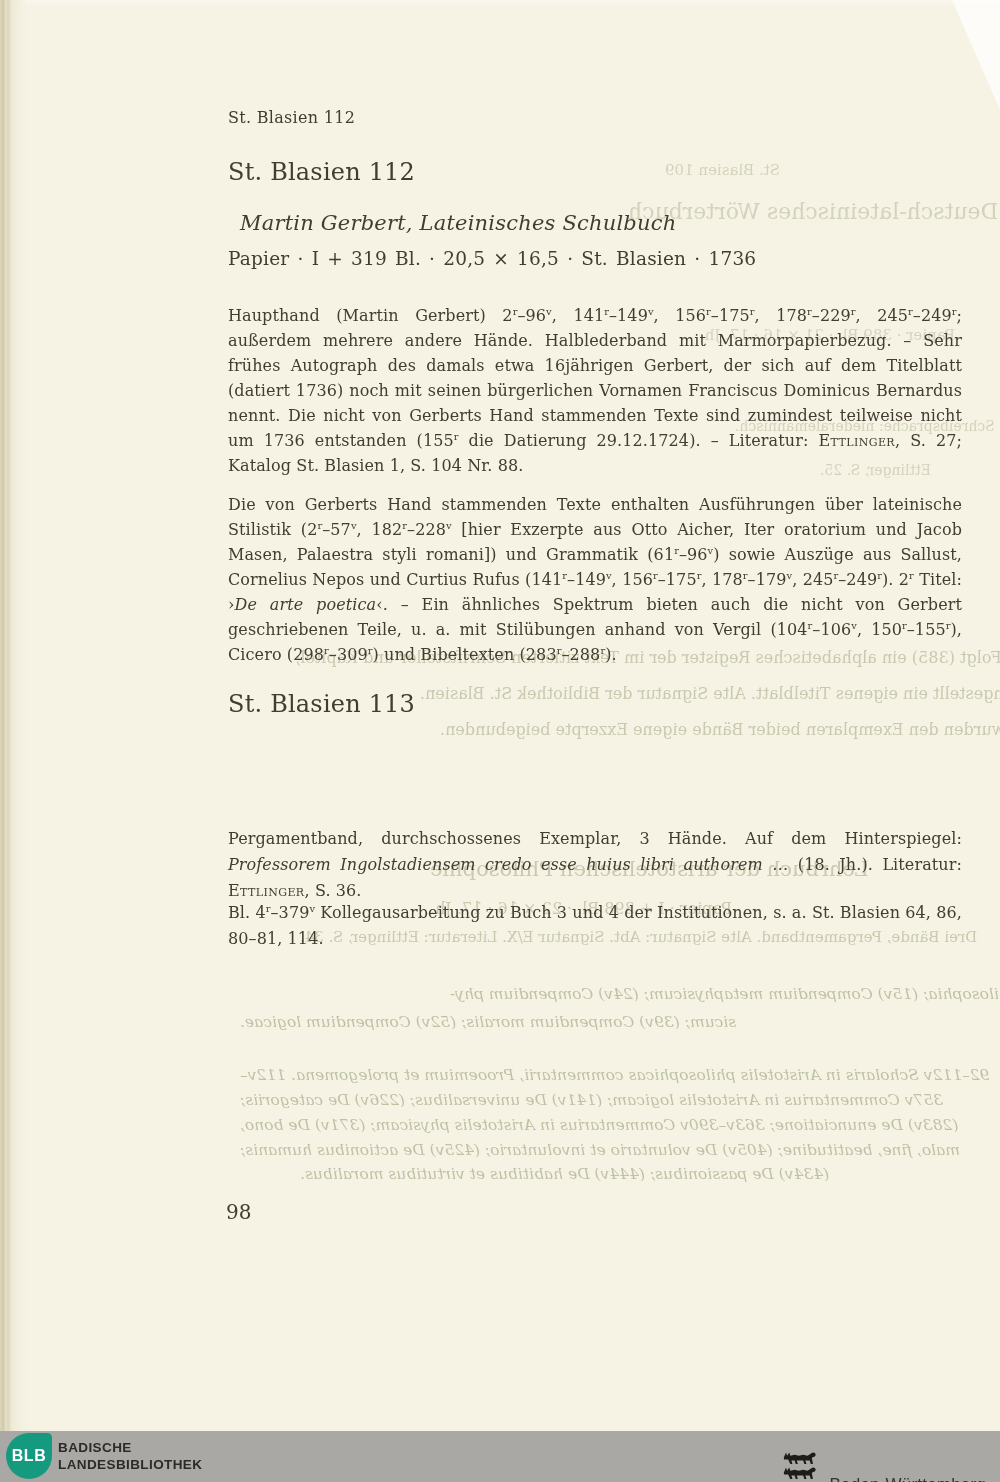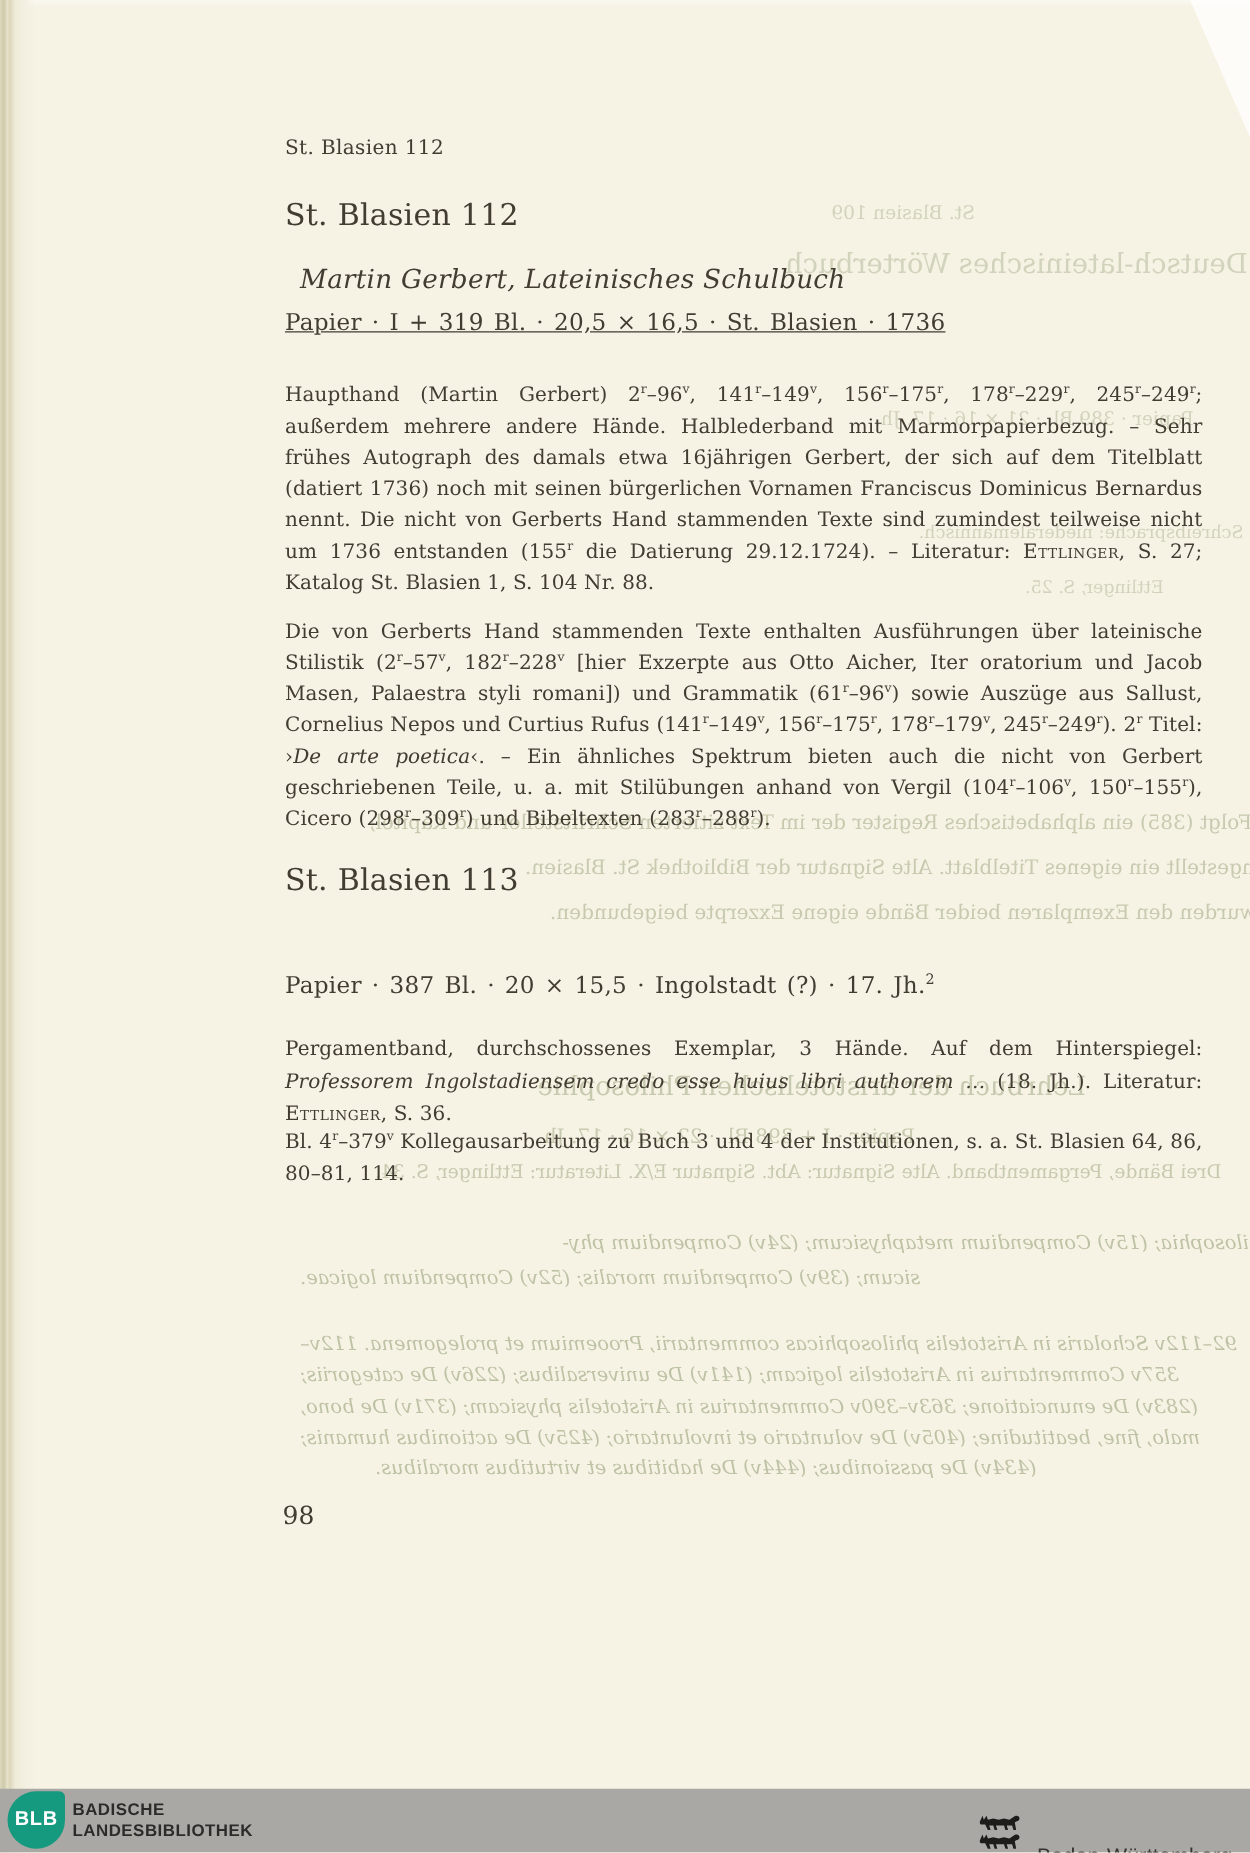--- a/index.html
+++ b/index.html
@@ -19,21 +19,21 @@
     border-left:48px solid transparent;
   }
   
   .col{position:absolute;left:228px;width:734px;}
   .running-head{top:108px;font-size:16px;letter-spacing:.3px;}
   .shelfmark{font-size:24px;letter-spacing:.2px;font-weight:normal;margin:0;}
   .e1-shelf{top:158px;}
   .title{font-size:21px;letter-spacing:.2px;font-weight:normal;margin:12px;font-style:italic;}
   .e1-title{top:199px;}
   .material{font-size:18.5px;letter-spacing:.2px;word-spacing:2px;white-space:nowrap;}
-  .e1-material{top:248px;text-decoration:underline;}
+  .e1-material{top:248px;}
   .body-par{font-size:16px;line-height:25px;text-align:justify;letter-spacing:.1px;}
   .e1-desc{top:287px;}
   .e1-note{top:452px;margin-top:40px;}
   .e2-shelf{top:690px;}
   .e2-title{top:731px;}
   .e2-material{top:778px;}
   .e2-desc{top:810px;line-height:26px;}
   .e2-note{top:884px;line-height:26px;}
   .page-number{position:absolute;left:226px;top:1200px;font-size:20px;}
   sup{font-size:62%;line-height:0;vertical-align:super;letter-spacing:0;}
@@ -119,21 +119,20 @@
 
   <div class="col running-head">St. Blasien 112</div>
 
   <h2 class="col shelfmark e1-shelf">St. Blasien 112</h2>
   <h1 class="col title e1-title">Martin Gerbert, Lateinisches Schulbuch</h1>
   <div class="col material e1-material">Papier · I + 319 Bl. · 20,5 × 16,5 · St. Blasien · 1736</div>
   <p class="col body-par e1-desc">Haupthand (Martin Gerbert) 2<sup>r</sup>–96<sup>v</sup>, 141<sup>r</sup>–149<sup>v</sup>, 156<sup>r</sup>–175<sup>r</sup>, 178<sup>r</sup>–229<sup>r</sup>, 245<sup>r</sup>–249<sup>r</sup>; außerdem mehrere andere Hände. Halblederband mit Marmorpapierbezug. – Sehr frühes Autograph des damals etwa 16jährigen Gerbert, der sich auf dem Titelblatt (datiert 1736) noch mit seinen bürgerlichen Vornamen Franciscus Dominicus Bernardus nennt. Die nicht von Gerberts Hand stammenden Texte sind zumindest teilweise nicht um 1736 entstanden (155<sup>r</sup> die Datierung 29.12.1724). – Literatur: <span class="sc">Ettlinger</span>, S. 27; Katalog St. Blasien 1, S. 104 Nr. 88.</p>
   <p class="col body-par e1-note">Die von Gerberts Hand stammenden Texte enthalten Ausführungen über lateinische Stilistik (2<sup>r</sup>–57<sup>v</sup>, 182<sup>r</sup>–228<sup>v</sup> [hier Exzerpte aus Otto Aicher, Iter oratorium und Jacob Masen, Palaestra styli romani]) und Grammatik (61<sup>r</sup>–96<sup>v</sup>) sowie Auszüge aus Sallust, Cornelius Nepos und Curtius Rufus (141<sup>r</sup>–149<sup>v</sup>, 156<sup>r</sup>–175<sup>r</sup>, 178<sup>r</sup>–179<sup>v</sup>, 245<sup>r</sup>–249<sup>r</sup>). 2<sup>r</sup> Titel: ›<i>De arte poetica</i>‹. – Ein ähnliches Spektrum bieten auch die nicht von Gerbert geschriebenen Teile, u. a. mit Stilübungen anhand von Vergil (104<sup>r</sup>–106<sup>v</sup>, 150<sup>r</sup>–155<sup>r</sup>), Cicero (298<sup>r</sup>–309<sup>r</sup>) und Bibeltexten (283<sup>r</sup>–288<sup>r</sup>).</p>
 
   <h2 class="col shelfmark e2-shelf">St. Blasien 113</h2>
-  <div class="col material e2-material">Papier · 387 Bl. · 20 × 15,5 · Ingolstadt (?) · 17. Jh.<sup>2</sup></div>
   <p class="col body-par e2-desc">Pergamentband, durchschossenes Exemplar, 3 Hände. Auf dem Hinterspiegel: <i>Professorem Ingolstadiensem credo esse huius libri authorem …</i> (18. Jh.). Literatur: <span class="sc">Ettlinger</span>, S. 36.</p>
   <p class="col body-par e2-note">Bl. 4<sup>r</sup>–379<sup>v</sup> Kollegausarbeitung zu Buch 3 und 4 der Institutionen, s. a. St. Blasien 64, 86, 80–81, 114.</p>
 
   <div class="page-number">98</div>
 
   <div class="footer-bar">
     <div class="blb-badge">
       <span>BLB</span>
     </div>
     <div class="library-name">

